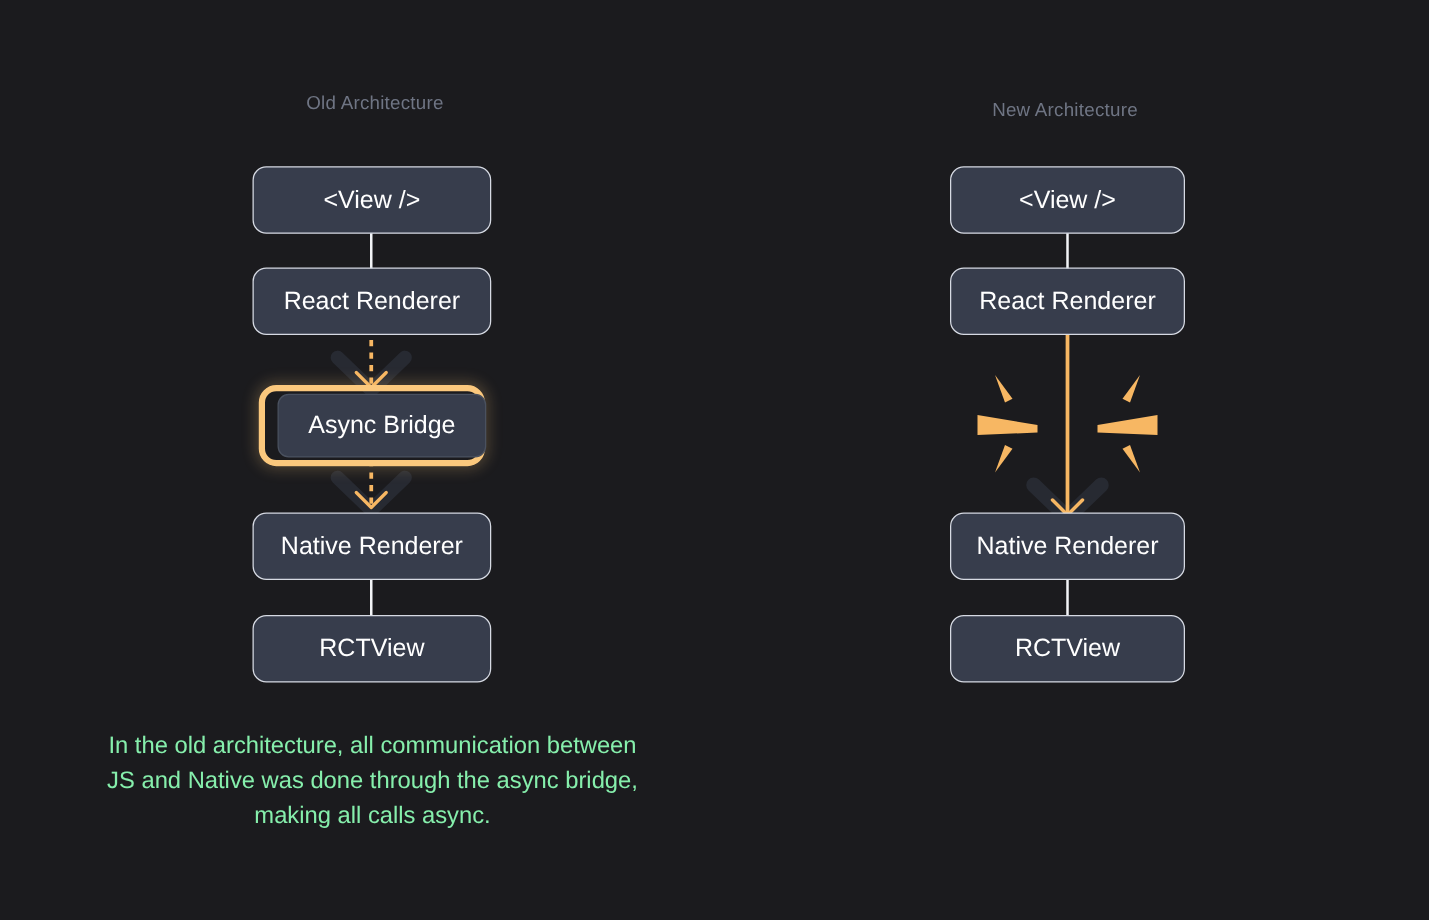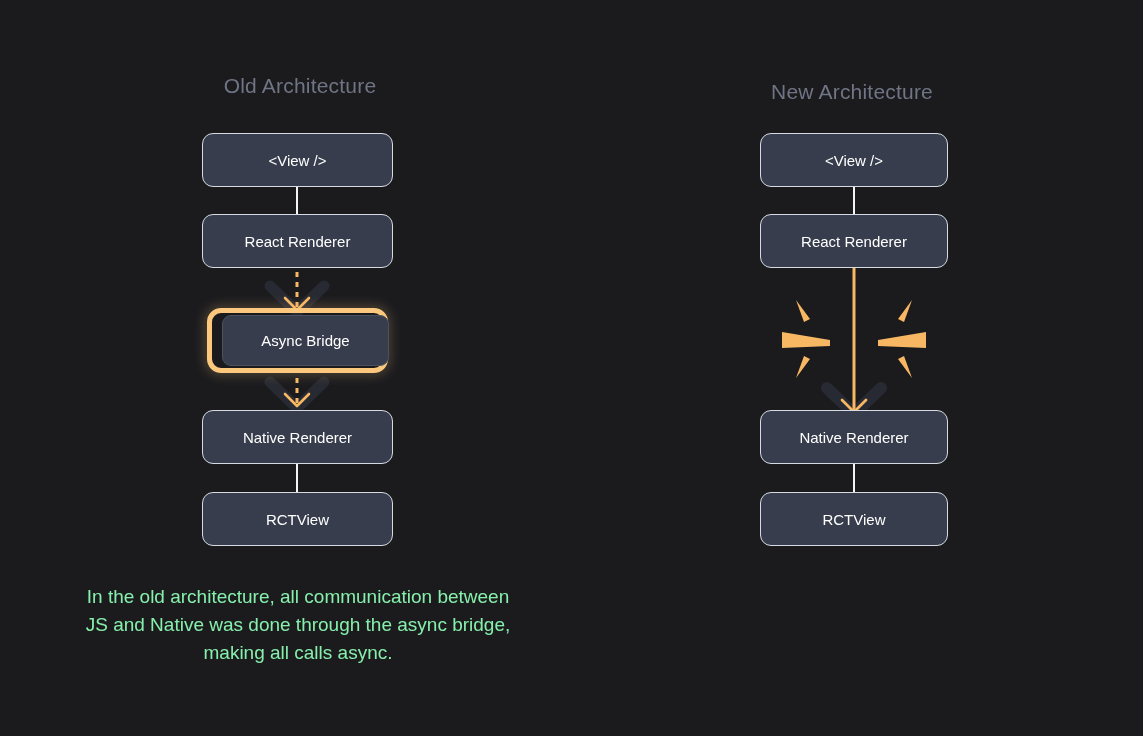--- a/index.html
+++ b/index.html
@@ -20,37 +20,37 @@
     position: relative;
     width: 1143px;
     height: 736px;
     background: #1b1b1e;
   }
 
   
   .col-heading {
     position: absolute;
     color: #6f7584;
-    font-size: 21px;
+    font-size: 15px;
     letter-spacing: 0.2px;
     white-space: nowrap;
     text-align: center;
   }
   #heading-old  { left: 140px; top: 74px;  width: 320px; }
   #heading-new  { left: 692px; top: 80px;  width: 320px; }
 
   
   .node {
     position: absolute;
     box-sizing: border-box;
     background: #373d4c;
     border: 1.6px solid #d6dae3;
     border-radius: 11px;
     color: #ffffff;
-    font-size: 15px;
+    font-size: 20px;
     display: flex;
     align-items: center;
     justify-content: center;
     white-space: nowrap;
     z-index: 4;
   }
 
   
   #old-view      { left: 202px; top: 133px; width: 191px; height: 54px; }
   #old-react     { left: 202px; top: 214px; width: 191px; height: 54px; }

